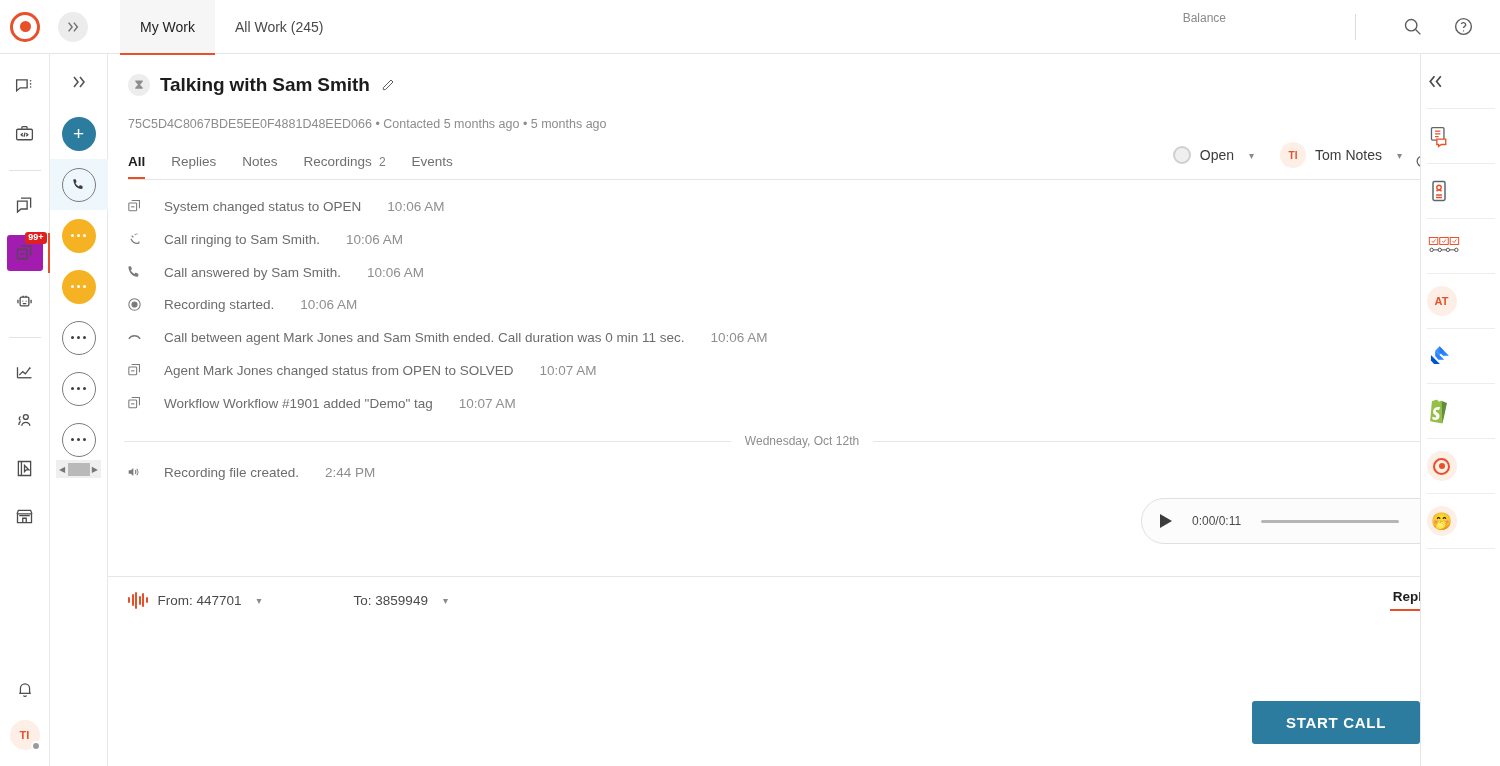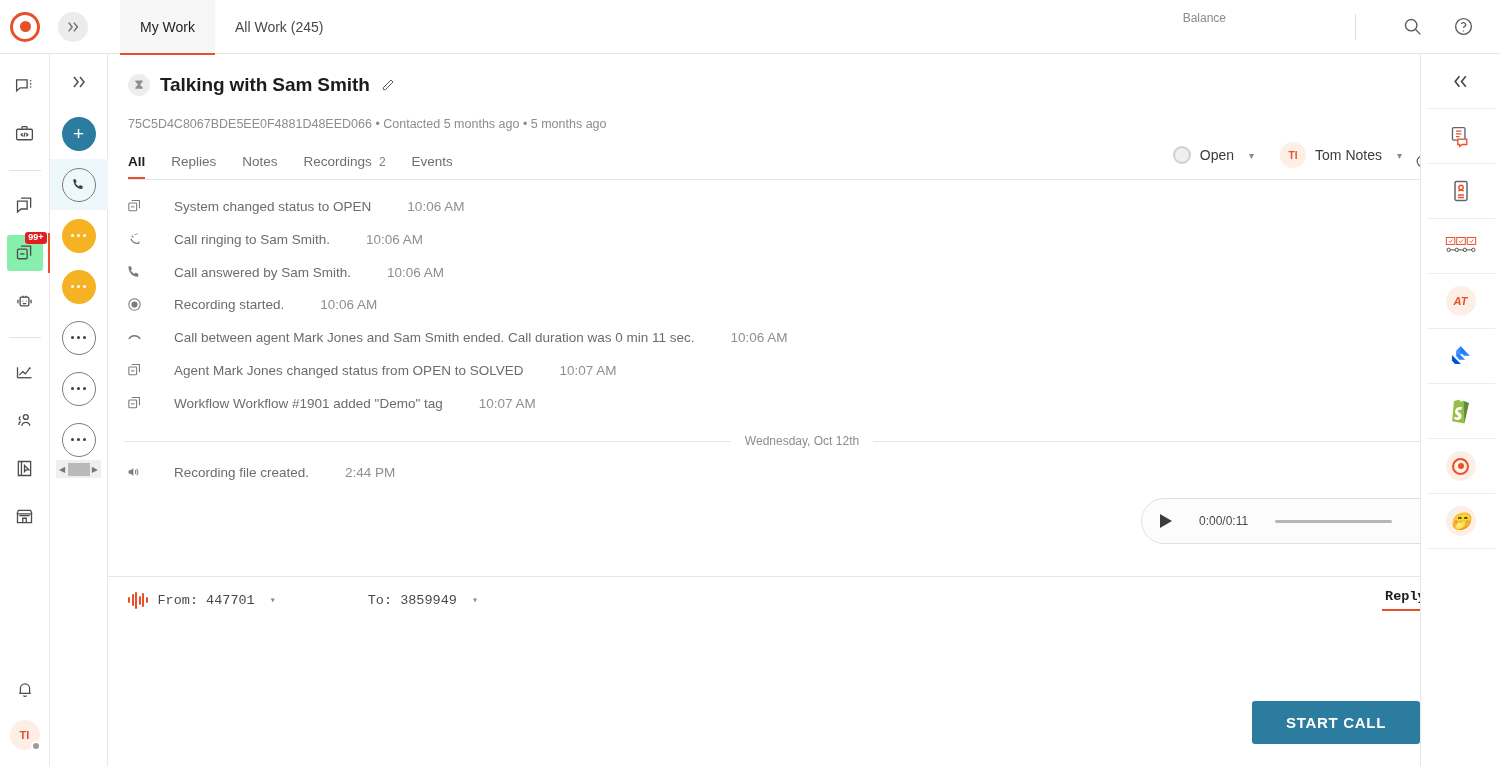--- a/index.html
+++ b/index.html
@@ -65,21 +65,21 @@
     width: 50px; min-width: 50px; background: #ffffff;
     border-right: 1px solid #e8e8e8;
     display: flex; flex-direction: column; align-items: center;
     padding-top: 14px; position: relative;
   }
   .rail-item {
     width: 36px; height: 36px; margin-bottom: 12px;
     display: flex; align-items: center; justify-content: center;
     color: #4c4c4c; cursor: pointer; position: relative; border-radius: 3px;
   }
-  .rail-item.selected { background: #86efac; }
+  .rail-item.selected { background: #a21caf; }
   .rail-item.selected::after {
     content: ""; position: absolute; right: -8px; top: -2px; bottom: -2px;
     width: 3px; background: #e8502a;
   }
   .rail-sep { width: 32px; height: 1px; background: #e3e3e3; margin: 6px 0 16px 0; }
   .badge {
     position: absolute; top: -3px; right: -4px;
     background: #e02020; color: #fff; font-size: 9px; font-weight: bold;
     border-radius: 3px; padding: 1px 3px; line-height: 1.1;
   }
@@ -172,33 +172,33 @@
     content: ""; position: absolute; left: 0; right: 0; bottom: -1px; height: 2px; background: #e8502a;
   }
   .ctab .cnt { font-size: 12px; color: #7d7d7d; font-weight: normal; }
   .tabs-actions { margin-left: auto; display: flex; align-items: center; gap: 6px; }
 
   
   .timeline {
     flex: 1; min-height: 0; position: relative;
     padding: 10px 20px 0 16px; overflow: hidden;
   }
-  .tl-row { display: flex; align-items: center; gap: 30px; padding: 8px 0; }
+  .tl-row { display: flex; align-items: center; gap: 20px; padding: 8px 0; }
   .tl-ico { width: 20px; min-width: 20px; display: flex; align-items: center; justify-content: center; color: #7b7b7b; }
   .tl-text { font-size: 13.5px; color: #6c6c6c; }
   .tl-time { color: #8f8f8f; margin-left: 6px; }
 
   .date-sep { display: flex; align-items: center; margin: 14px 0 8px 0; }
   .date-sep .line { flex: 1; height: 1px; background: #e6e6e6; }
   .date-sep .lbl { font-size: 12px; color: #8d8d8d; padding: 0 14px; }
 
   .audio-wrap { display: flex; justify-content: flex-end; padding: 10px 24px 0 0; }
   .audio-player {
     width: 315px; height: 46px; border: 1px solid #e0e0e0; border-radius: 23px;
-    background: #fcfcfc; display: flex; align-items: center; padding: 0 18px; gap: 27px;
+    background: #fcfcfc; display: flex; align-items: center; padding: 0 18px; gap: 20px;
   }
   .play-tri {
     width: 0; height: 0; border-left: 12px solid #3c3c3c;
     border-top: 7.5px solid transparent; border-bottom: 7.5px solid transparent;
     cursor: pointer;
   }
   .audio-time { font-size: 12px; color: #4a4a4a; white-space: nowrap; }
   .audio-track { flex: 1; height: 3px; background: #b6b6b6; border-radius: 2px; cursor: pointer; }
 
   .tl-scrollbar {
@@ -207,21 +207,21 @@
     display: flex; flex-direction: column; align-items: center; justify-content: space-between;
     padding: 3px 0;
   }
   .tl-scrollbar .sb-arrow { font-size: 8px; color: #555; }
   .tl-scroll-thumb {
     position: absolute; top: 95px; width: 11px; height: 130px; background: #bdbdbd; border-radius: 1px;
   }
 
   
   .composer { border-top: 1px solid #e6e6e6; background: #ffffff; position: relative; height: 190px; }
-  .composer-head { display: flex; padding: 12px 20px 0 20px; font-family: Liberation Mono, monospace; }
+  .composer-head { display: flex; padding: 12px 20px 0 20px; }
   .wave { display: flex; align-items: center; gap: 1.5px; margin-right: 10px; }
   .wave i { display: block; width: 2px; background: #e8502a; border-radius: 1px; }
   .from-sel, .to-sel { display: flex; align-items: center; gap: 9px; cursor: pointer; font-size: 13.5px; color: #4a4a4a; }
   .to-sel { margin-left: 92px; }
   .composer-tabs { margin-left: auto; display: flex; align-items: center; gap: 22px; }
   .cmp-tab { font-size: 13.5px; color: #7b7b7b; cursor: pointer; padding-bottom: 7px; position: relative; }
   .cmp-tab.active { color: #1d1d1d; font-weight: bold; }
   .cmp-tab.active::after {
     content: ""; position: absolute; left: -3px; right: -3px; bottom: 0; height: 2px; background: #e8502a;
   }
@@ -233,22 +233,22 @@
   }
 
   
   .rail3 {
     width: 80px; min-width: 80px; background: #ffffff;
     border-left: 1px solid #e6e6e6;
     display: flex; flex-direction: column; align-items: center;
     position: absolute; right: 0; top: 0; bottom: 0; z-index: 20;
   }
   .r3-item {
-    width: 68px; height: 55px; display: flex; align-items: center; justify-content: center;
-    border-bottom: 1px solid #ededed; cursor: pointer; color: #4a4a4a; font-style: italic;
+    width: 68px; height: 55px; display: flex; align-items: center; justify-content: flex-start;
+    border-bottom: 1px solid #ededed; cursor: pointer; color: #4a4a4a;
   }
   .r3-item.nodiv { border-bottom: none; }
   .r3-badge {
     width: 30px; height: 30px; border-radius: 50%; background: #fdeee6; color: #e8502a;
     font-size: 11px; font-weight: bold; display: flex; align-items: center; justify-content: center;
   }
   .r3-emoji { font-size: 17px; }
   .r3-spacer { flex: 1; border-bottom: none; }
 </style>
 </head>

